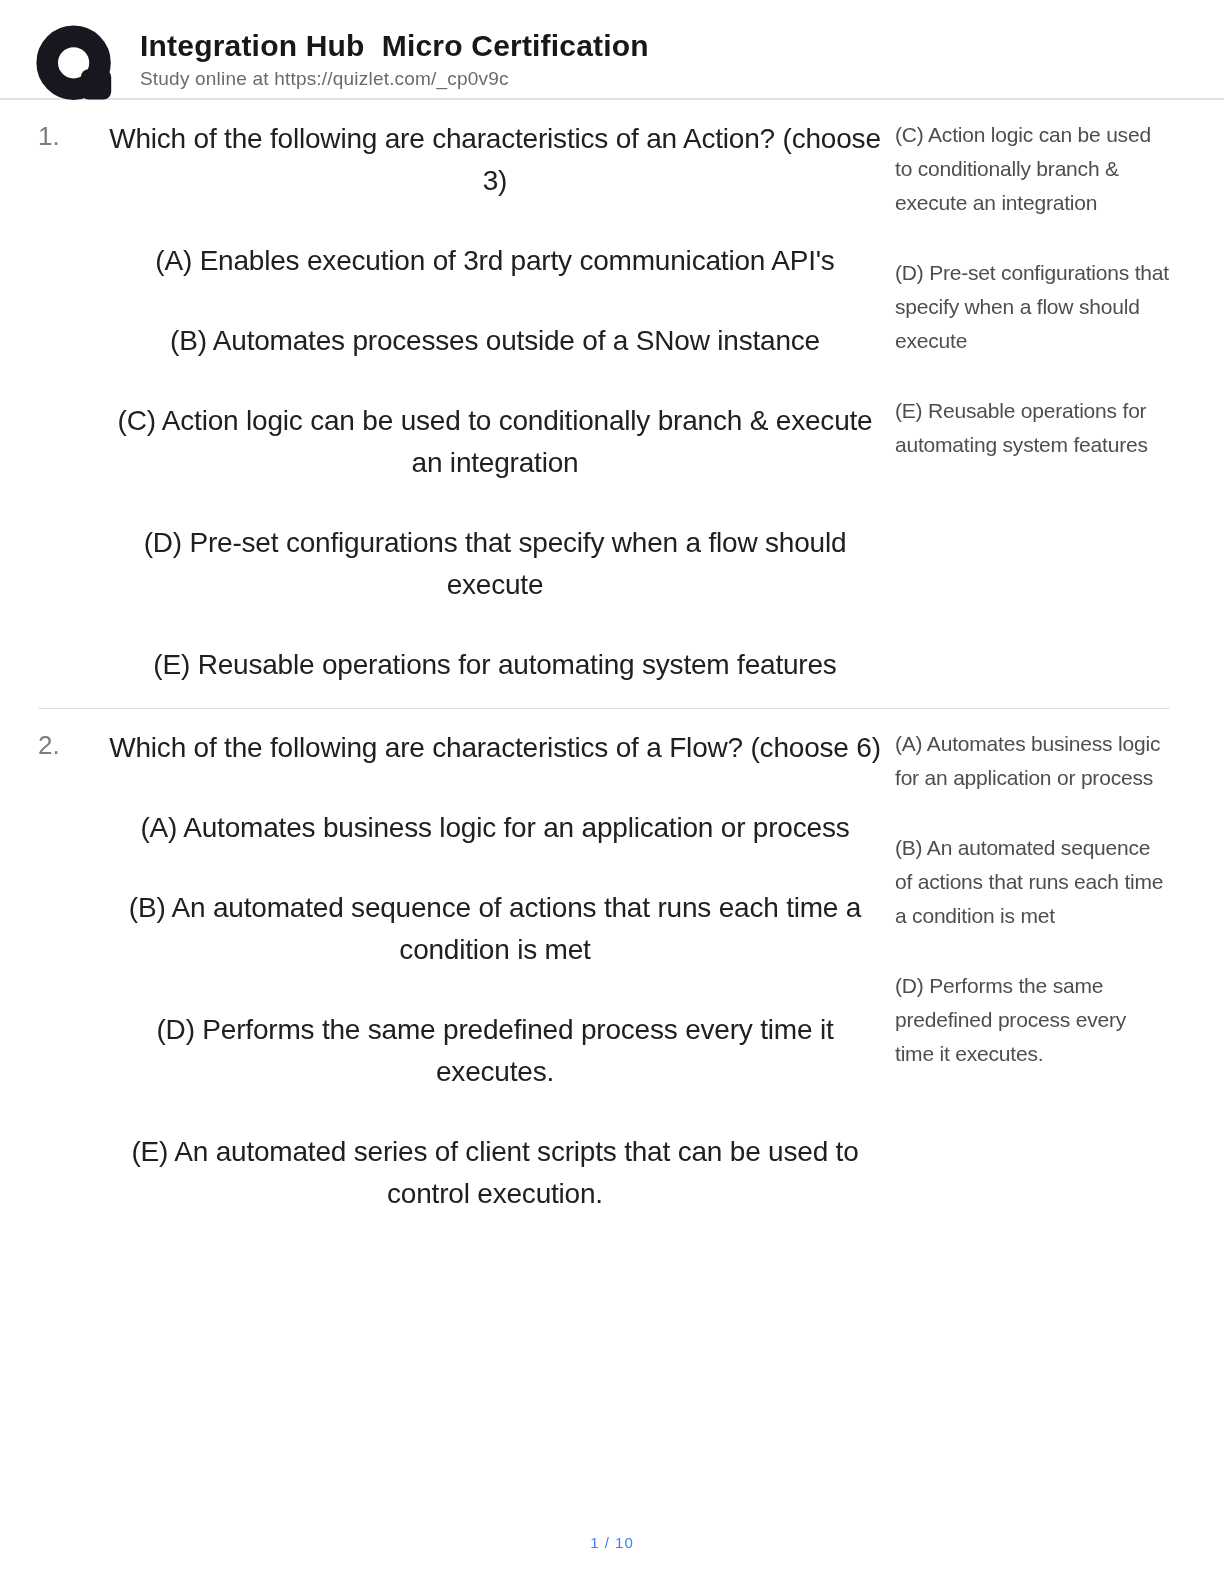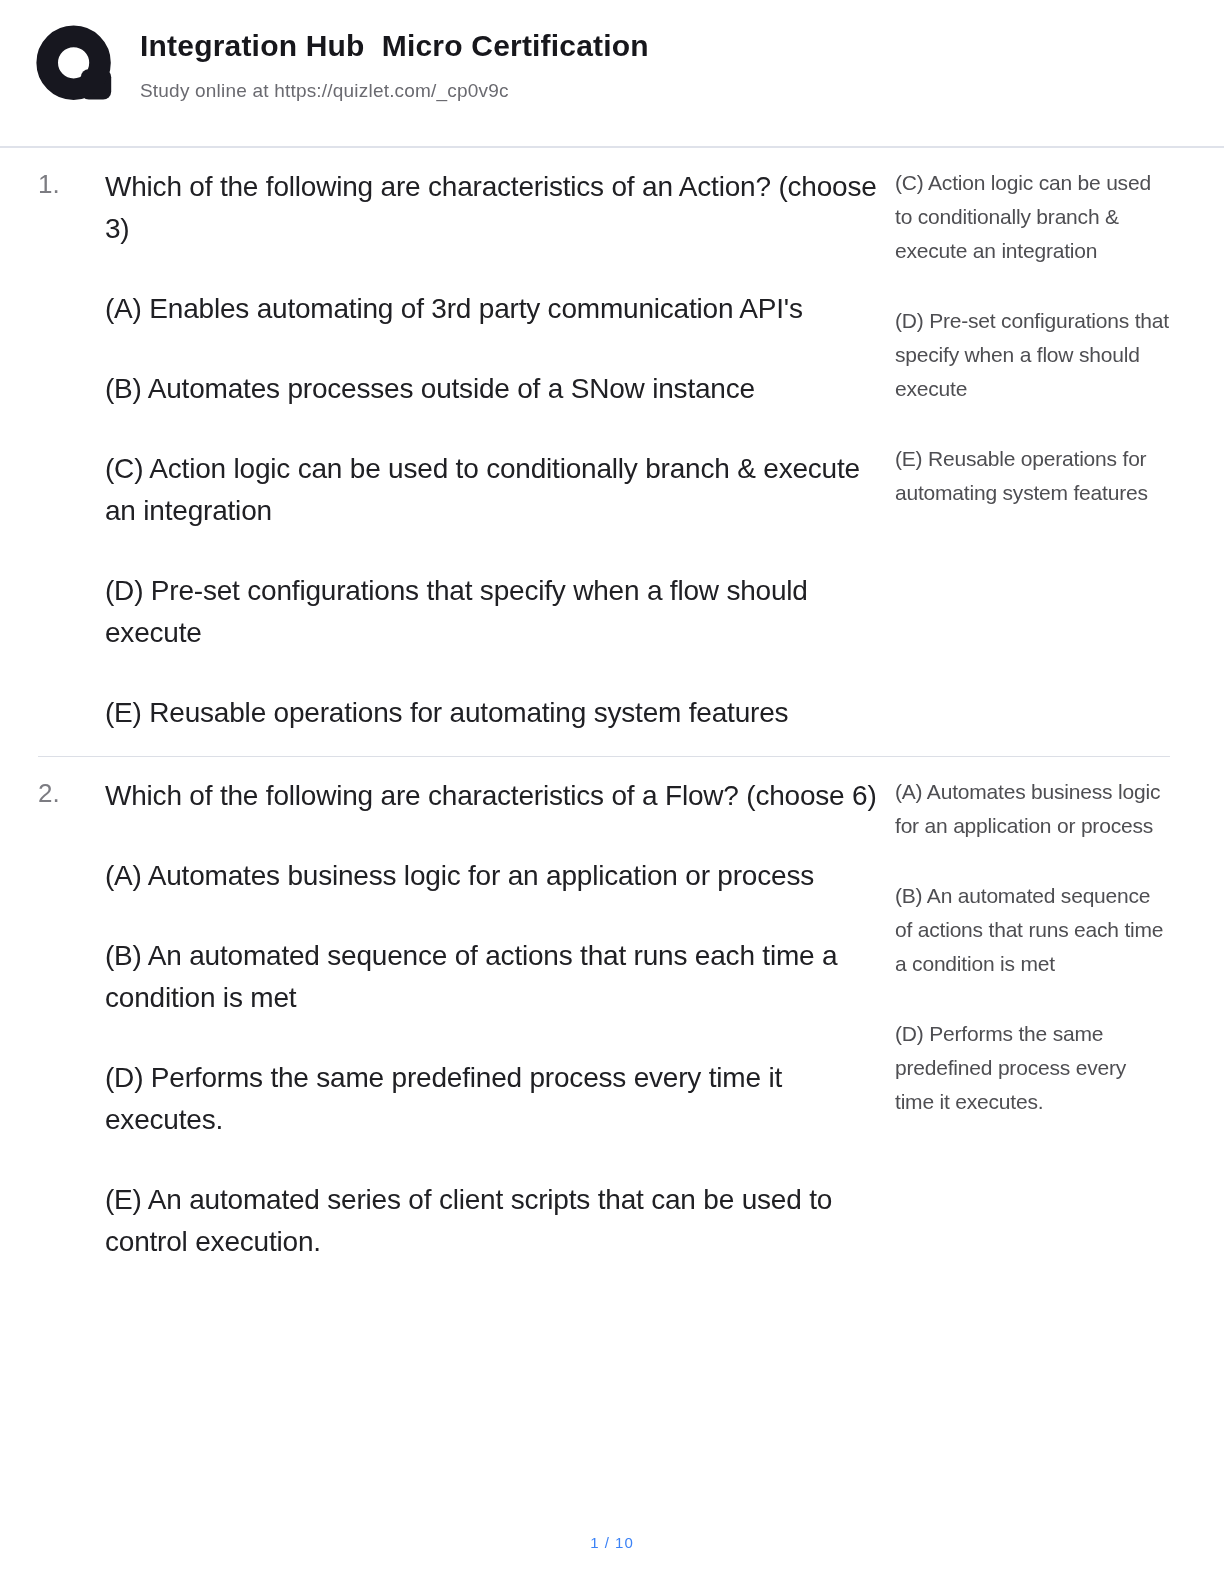--- a/index.html
+++ b/index.html
@@ -10,35 +10,35 @@
     font-family: "Liberation Sans", sans-serif;
     color: #1c1c1f;
     position: relative;
     overflow: hidden;
   }
   
   .header {
     display: flex;
     align-items: flex-start;
     padding: 22px 30px 0 36px;
-    height: 148px;
+    height: 100px;
     border-bottom: 2px solid #dfe2ea;
   }
   .logo-wrap { width: 80px; height: 88px; flex: 0 0 auto; margin-right: 24px; }
   .title-block { padding-top: 6px; }
   .doc-title {
     font-size: 30px;
     font-weight: 700;
     letter-spacing: 0.2px;
     color: #17171c;
     white-space: pre-wrap;
     line-height: 1.2;
   }
   .doc-subtitle {
-    margin-top: 16px;
+    margin-top: 4px;
     font-size: 19px;
     font-weight: 400;
     color: #6a6a70;
     letter-spacing: 0.2px;
   }
   
   .content { margin: 0 54px 0 38px; }
   .question-row {
     display: grid;
     grid-template-columns: 57px 780px 275px;
@@ -53,20 +53,21 @@
     padding-top: 3px;
   }
   .q-body p {
     font-size: 28px;
     line-height: 42px;
     margin: 0 0 38px 0;
     letter-spacing: -0.2px;
     color: #202024;
     hyphens: auto;
     overflow-wrap: break-word;
+    text-align: center;
   }
   .q-body p:last-child { margin-bottom: 0; }
   .q-answer p {
     font-size: 21px;
     line-height: 34px;
     margin: 0 0 36px 0;
     color: #4e4e52;
     font-weight: 400;
     letter-spacing: -0.2px;
     hyphens: auto;
@@ -99,21 +100,21 @@
     <div class="doc-subtitle">Study online at https://quizlet.com/_cp0v9c</div>
   </div>
 </header>
 
 <main class="content">
 
   <section class="question-row divided">
     <div class="q-number">1.</div>
     <div class="q-body">
       <p>Which of the following are characteristics of an Action? (choose 3)</p>
-      <p>(A) Enables automating of 3rd party communication API's</p>
+      <p>(A) Enables execution of 3rd party communication API's</p>
       <p>(B) Automates processes outside of a SNow instance</p>
       <p>(C) Action logic can be used to conditionally branch &amp; execute an integration</p>
       <p>(D) Pre-set configurations that specify when a flow should execute</p>
       <p>(E) Reusable operations for automating system features</p>
     </div>
     <aside class="q-answer">
       <p>(C) Action logic can be used to conditionally branch &amp; execute an integration</p>
       <p>(D) Pre-set configurations that specify when a flow should execute</p>
       <p>(E) Reusable operations for automating system features</p>
     </aside>

